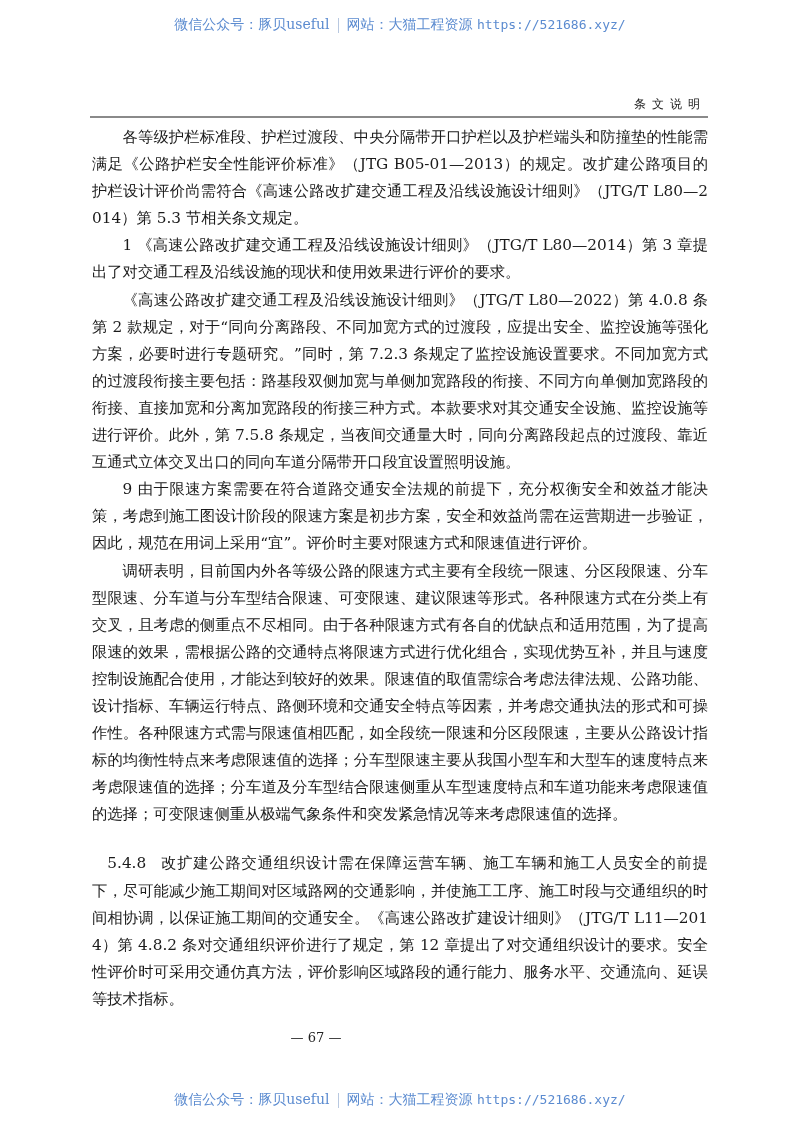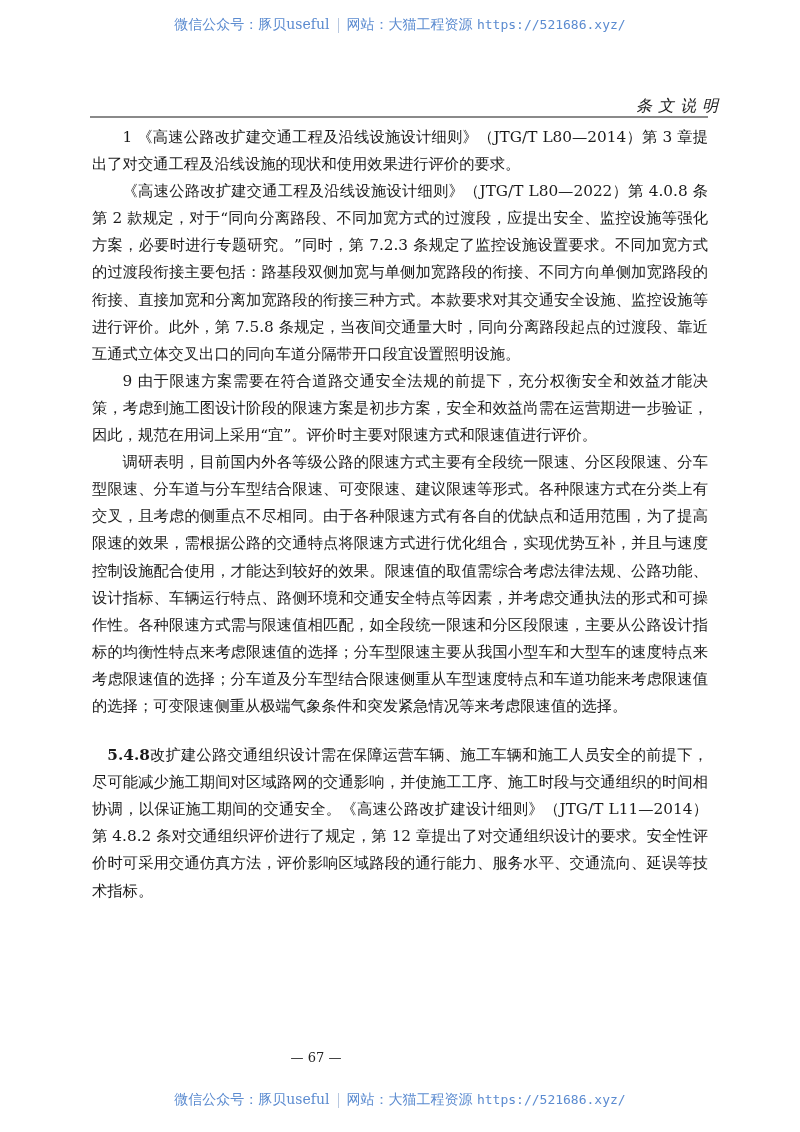--- a/index.html
+++ b/index.html
@@ -6,43 +6,44 @@
     body { width: 800px; height: 1132px; position: relative; overflow: hidden;
            font-family: "DejaVu Serif", "Liberation Serif", serif; color: #1a1a1a; }
     .watermark { position: absolute; left: 0; width: 800px; text-align: center;
                  font-family: "DejaVu Serif", "Liberation Serif", serif;
                  font-size: 14px; color: #5b8bd0; letter-spacing: 0px; }
     .watermark .sep { display: inline-block; width: 1px; height: 15px; background: #b8c8e0;
                       vertical-align: middle; margin: 0 8px; }
     .watermark .url { font-family: "DejaVu Sans Mono", "Liberation Mono", monospace; font-size: 13px; }
     .wm-top { top: 16px; }
     .wm-bottom { top: 1091px; }
-    .running-head { position: absolute; top: 96px; right: 76px; font-size: 16px;
-                    letter-spacing: 6px; color: #222; font-style: italic; }
+    .running-head { position: absolute; top: 96px; right: 94px; font-size: 12px;
+                    letter-spacing: 6px; color: #222; }
     .head-rule { position: absolute; top: 116px; left: 90px; width: 618px; height: 1.5px; background: #8a8a8a; }
     .content { position: absolute; top: 124px; left: 92px; width: 616px; }
     .para { margin: 0; font-size: 15.3px; line-height: 27.1px; text-align: justify;
             text-indent: 2em; word-break: break-all; }
     .clause { margin-top: 22px; text-indent: 0; }
-    .clause-no { font-weight: bold; margin-left: 1em; }
+    .clause-no { font-weight: normal; margin-right: 14px; margin-left: 1em; }
     .page-number { position: absolute; top: 1030px; left: 0; width: 632px; text-align: center;
-                   font-size: 13px; color: #222; margin-top: 20px; }
+                   font-size: 13px; color: #222; }
   </style>
 </head>
 <body>
 
 <div class="watermark wm-top">
   <span>微信公众号：豚贝useful</span><span class="sep"></span><span>网站：大猫工程资源</span>
   <span class="url">https://521686.xyz/</span>
 </div>
 
 <div class="running-head">条文说明</div>
 <div class="head-rule"></div>
 
 <div class="content">
+  <p class="para">各等级护栏标准段、护栏过渡段、中央分隔带开口护栏以及护栏端头和防撞垫的性能需满足《公路护栏安全性能评价标准》（JTG B05-01—2013）的规定。改扩建公路项目的护栏设计评价尚需符合《高速公路改扩建交通工程及沿线设施设计细则》（JTG/T L80—2014）第 5.3 节相关条文规定。</p>
   <p class="para">1 《高速公路改扩建交通工程及沿线设施设计细则》（JTG/T L80—2014）第 3 章提出了对交通工程及沿线设施的现状和使用效果进行评价的要求。</p>
   <p class="para">《高速公路改扩建交通工程及沿线设施设计细则》（JTG/T L80—2022）第 4.0.8 条第 2 款规定，对于“同向分离路段、不同加宽方式的过渡段，应提出安全、监控设施等强化方案，必要时进行专题研究。”同时，第 7.2.3 条规定了监控设施设置要求。不同加宽方式的过渡段衔接主要包括：路基段双侧加宽与单侧加宽路段的衔接、不同方向单侧加宽路段的衔接、直接加宽和分离加宽路段的衔接三种方式。本款要求对其交通安全设施、监控设施等进行评价。此外，第 7.5.8 条规定，当夜间交通量大时，同向分离路段起点的过渡段、靠近互通式立体交叉出口的同向车道分隔带开口段宜设置照明设施。</p>
   <p class="para">9 由于限速方案需要在符合道路交通安全法规的前提下，充分权衡安全和效益才能决策，考虑到施工图设计阶段的限速方案是初步方案，安全和效益尚需在运营期进一步验证，因此，规范在用词上采用“宜”。评价时主要对限速方式和限速值进行评价。</p>
   <p class="para">调研表明，目前国内外各等级公路的限速方式主要有全段统一限速、分区段限速、分车型限速、分车道与分车型结合限速、可变限速、建议限速等形式。各种限速方式在分类上有交叉，且考虑的侧重点不尽相同。由于各种限速方式有各自的优缺点和适用范围，为了提高限速的效果，需根据公路的交通特点将限速方式进行优化组合，实现优势互补，并且与速度控制设施配合使用，才能达到较好的效果。限速值的取值需综合考虑法律法规、公路功能、设计指标、车辆运行特点、路侧环境和交通安全特点等因素，并考虑交通执法的形式和可操作性。各种限速方式需与限速值相匹配，如全段统一限速和分区段限速，主要从公路设计指标的均衡性特点来考虑限速值的选择；分车型限速主要从我国小型车和大型车的速度特点来考虑限速值的选择；分车道及分车型结合限速侧重从车型速度特点和车道功能来考虑限速值的选择；可变限速侧重从极端气象条件和突发紧急情况等来考虑限速值的选择。</p>
   <p class="para clause"><span class="clause-no">5.4.8</span><span>改扩建公路交通组织设计需在保障运营车辆、施工车辆和施工人员安全的前提下，尽可能减少施工期间对区域路网的交通影响，并使施工工序、施工时段与交通组织的时间相协调，以保证施工期间的交通安全。《高速公路改扩建设计细则》（JTG/T L11—2014）第 4.8.2 条对交通组织评价进行了规定，第 12 章提出了对交通组织设计的要求。安全性评价时可采用交通仿真方法，评价影响区域路段的通行能力、服务水平、交通流向、延误等技术指标。</span></p>
 </div>
 
 <div class="page-number">— 67 —</div>
 
 <div class="watermark wm-bottom">

